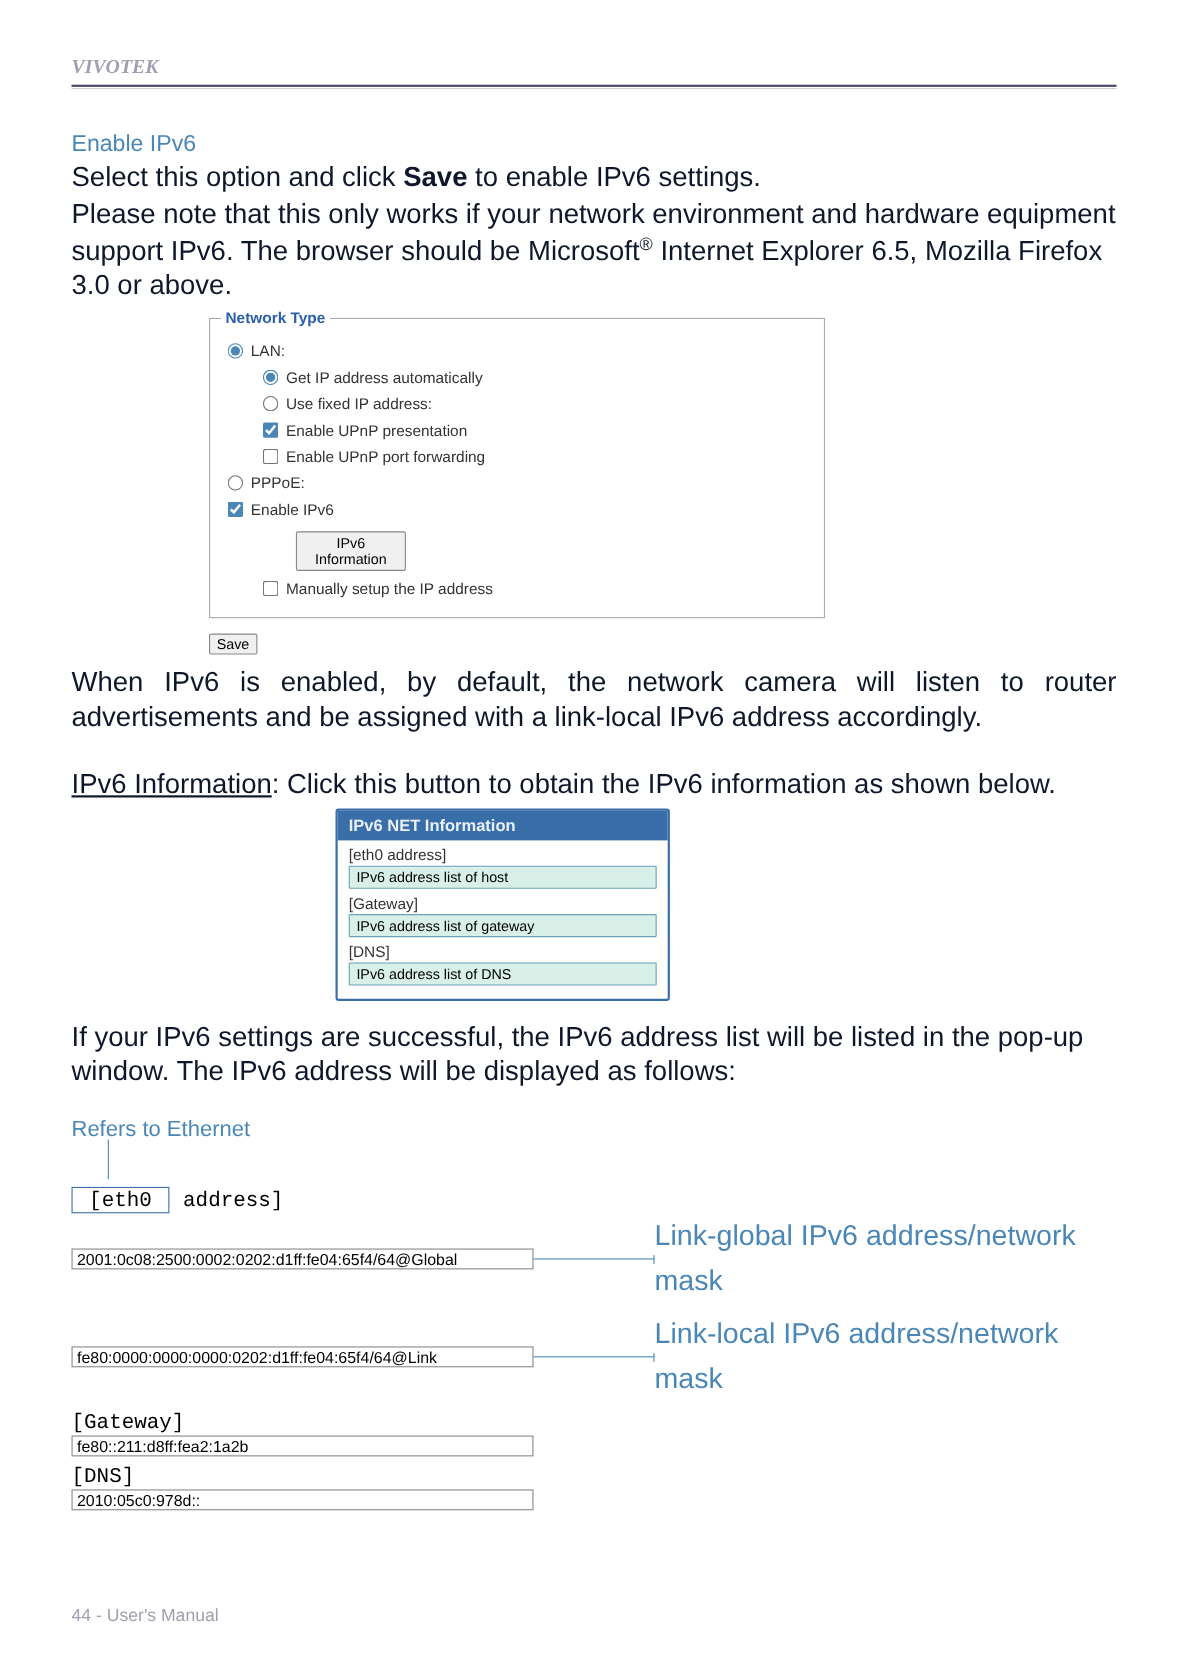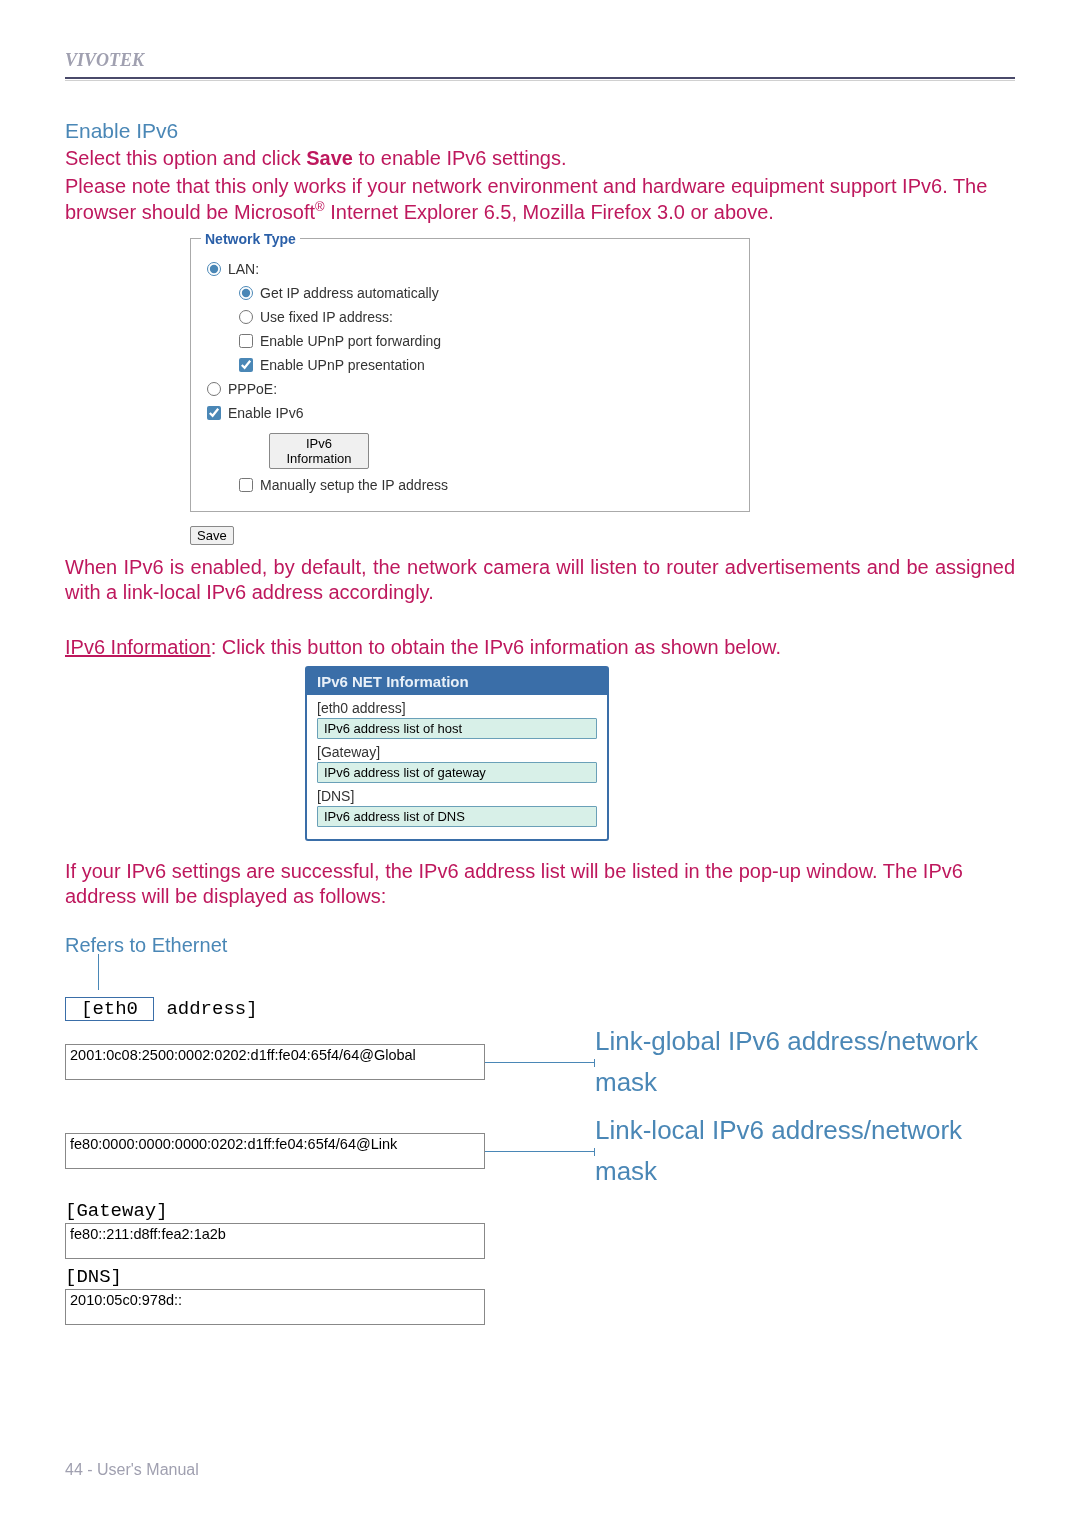--- a/index.html
+++ b/index.html
@@ -26,22 +26,22 @@
   border-bottom: 1px solid #d0d0d0;
   height: 4px;
   margin-bottom: 38px;
 }
 .section-title {
   color: #4a87b6;
   font-size: 21px;
   margin-bottom: 3px;
 }
 .body-text {
-  font-size: 20px;
-  color: #be185d;
+  font-size: 25px;
+  color: #0f172a;
   line-height: 1.25;
   margin-bottom: 3px;
 }
 .body-text.justify {
   text-align: justify;
 }
 sup { font-size: 0.65em; }
 .fieldset-area {
   margin: 6px 0 8px 125px;
   width: 560px;
@@ -127,21 +127,21 @@
   font-family: "Courier New", monospace;
   font-size: 19px;
   margin: 7px 0 1px 0;
 }
 .eth-input-wrap {
   border: 1px solid #888;
   padding: 1px 4px;
   font-family: Arial, sans-serif;
   font-size: 14.5px;
   background: #fff;
-  height: 36px;
+  height: 19px;
   line-height: 18px;
   overflow: hidden;
   white-space: nowrap;
 }
 .eth-box {
   border: 1px solid #3a6ea8;
   padding: 0 15px;
   margin-right: 1px;
 }
 .callout-text {
@@ -220,27 +220,27 @@
         <input type="radio" name="ipmode" checked="" style="">
         <span>Get IP address automatically</span>
       </div>
 
       <div class="row sub">
         <input type="radio" name="ipmode" style="">
         <span>Use fixed IP address:</span>
       </div>
 
       <div class="row sub">
+        <input type="checkbox" checked="" style="">
+        <span>Enable UPnP presentation</span>
+      </div>
+
+      <div class="row sub">
         <input type="checkbox" style="">
         <span>Enable UPnP port forwarding</span>
-      </div>
-
-      <div class="row sub">
-        <input type="checkbox" checked="" style="">
-        <span>Enable UPnP presentation</span>
       </div>
 
       <div class="row">
         <input type="radio" name="mode" style="">
         <span>PPPoE:</span>
       </div>
 
       <div class="row">
         <input type="checkbox" checked="" style="">
         <span>Enable IPv6</span>

